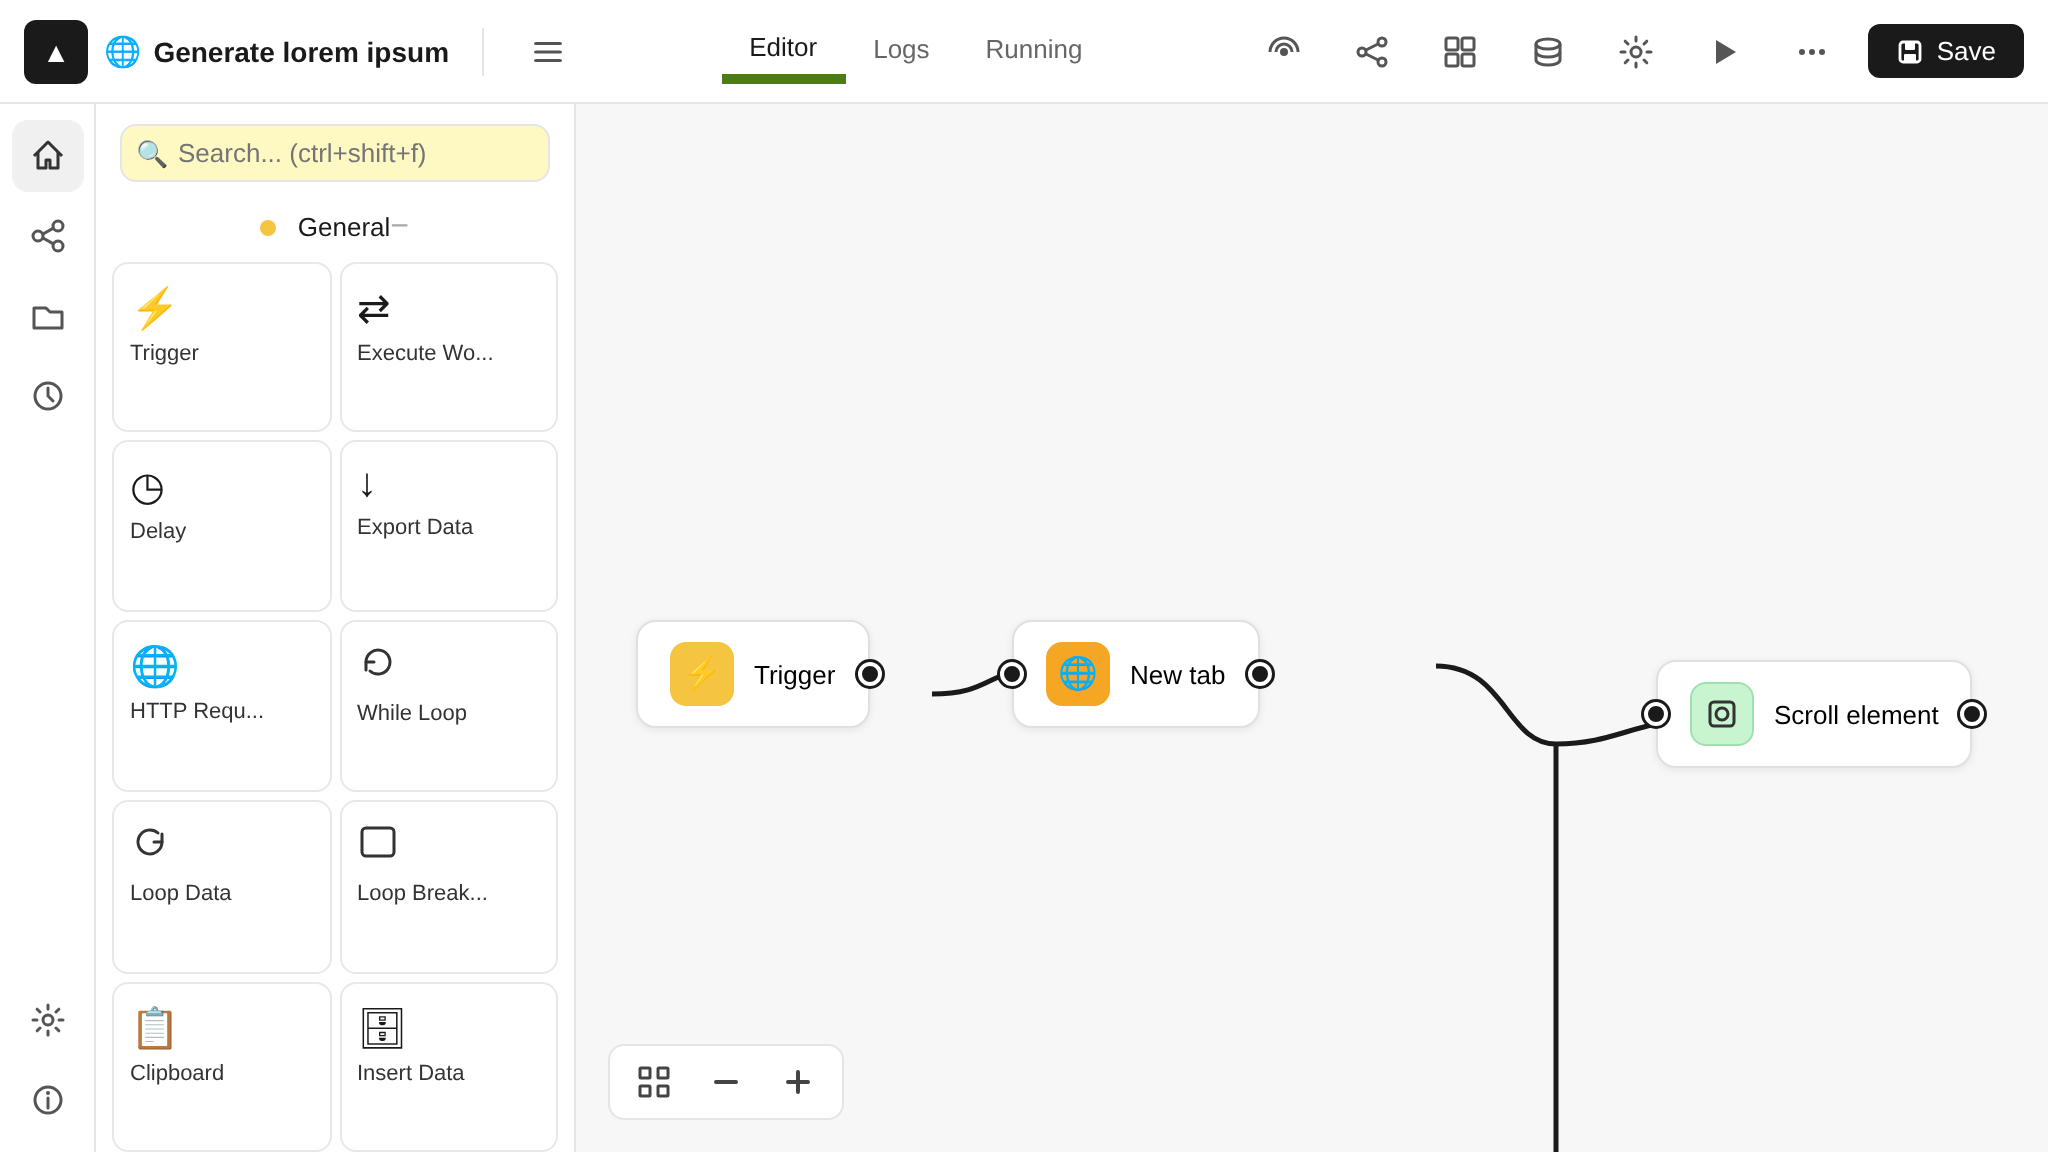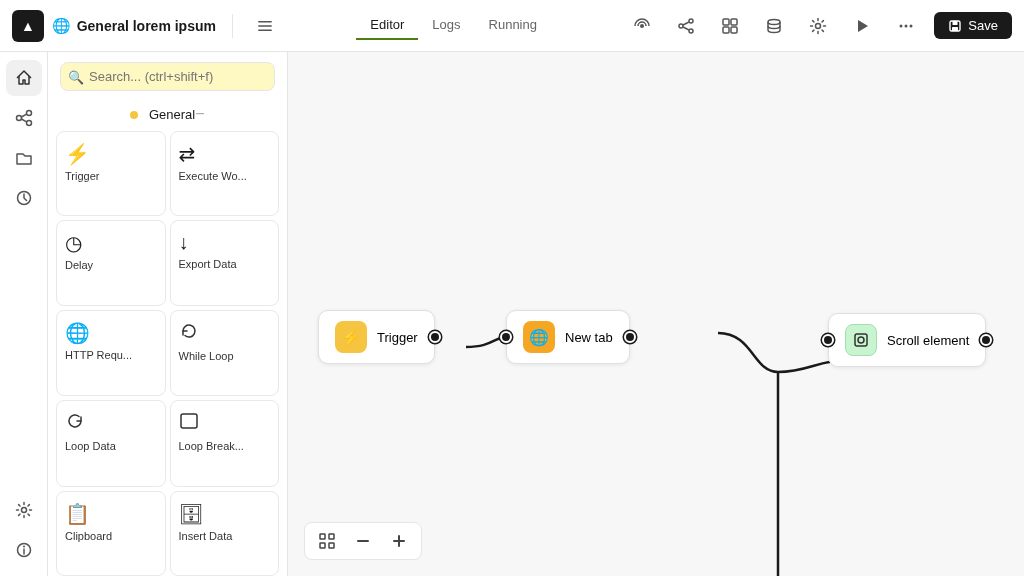--- a/index.html
+++ b/index.html
@@ -4,21 +4,21 @@
   <style>
     * { box-sizing: border-box; margin: 0; padding: 0; }
     body { font-family: -apple-system, BlinkMacSystemFont, 'Segoe UI', sans-serif; background: #f5f5f5; width: 1024px; height: 576px; overflow: hidden; display: flex; flex-direction: column; }
 
     
     .topbar { height: 52px; background: #fff; border-bottom: 1px solid #e5e5e5; display: flex; align-items: center; padding: 0 12px; gap: 8px; flex-shrink: 0; }
     .topbar-logo { width: 32px; height: 32px; background: #1a1a1a; border-radius: 6px; display: flex; align-items: center; justify-content: center; color: #fff; font-size: 14px; font-weight: bold; flex-shrink: 0; }
     .topbar-title { font-size: 14px; font-weight: 600; color: #1a1a1a; display: flex; align-items: center; gap: 6px; }
     .topbar-tabs { display: flex; align-items: center; gap: 0; margin-left: auto; margin-right: auto; }
     .tab-item { padding: 6px 14px; font-size: 13px; color: #666; cursor: pointer; border-bottom: 2px solid transparent; position: relative; }
-    .tab-item.active { color: #1a1a1a; border-bottom: 2px solid #4d7c0f; font-weight: 500; }
+    .tab-item.active { color: #1a1a1a; border-bottom: 5px solid #4d7c0f; font-weight: 500; }
     .topbar-actions { display: flex; align-items: center; gap: 12px; }
     .topbar-icon-btn { width: 32px; height: 32px; display: flex; align-items: center; justify-content: center; border-radius: 6px; cursor: pointer; color: #555; font-size: 16px; background: transparent; border: none; }
     .save-btn { background: #1a1a1a; color: #fff; border: none; border-radius: 6px; padding: 6px 14px; font-size: 13px; font-weight: 500; cursor: pointer; display: flex; align-items: center; gap: 6px; }
 
     
     .main { display: flex; flex: 1; overflow: hidden; }
 
     
     .nav-sidebar { width: 48px; background: #fff; border-right: 1px solid #e5e5e5; display: flex; flex-direction: column; align-items: center; padding: 8px 0; gap: 4px; flex-shrink: 0; }
     .nav-icon { width: 36px; height: 36px; display: flex; align-items: center; justify-content: center; border-radius: 8px; cursor: pointer; color: #555; font-size: 18px; }
@@ -62,21 +62,21 @@
   </style>
 </head>
 <body>
 
 <div class="topbar">
   <div class="topbar-logo">
     <span>▲</span>
   </div>
   <div class="topbar-title">
     <span style="color:#888; font-size:15px;">🌐</span>
-    <span>General lorem ipsum</span>
+    <span>Generate lorem ipsum</span>
   </div>
 
   <div style="width:1px; height:24px; background:#e5e5e5; margin:0 8px;"></div>
 
   <div class="topbar-icon-btn">
     <svg width="16" height="16" viewBox="0 0 16 16" fill="none">
         <rect x="1" y="3" width="14" height="1.5" rx="1" fill="#555"></rect>
         <rect x="1" y="7.25" width="14" height="1.5" rx="1" fill="#555"></rect>
         <rect x="1" y="11.5" width="14" height="1.5" rx="1" fill="#555"></rect>
       </svg>
@@ -296,21 +296,21 @@
       <div class="node-port node-port-right"></div>
     </div>
 
     <div class="node" style="left: 218px; top: 258px;">
       <div class="node-port node-port-left"></div>
       <div class="node-icon node-icon-orange">🌐</div>
       <span>New tab</span>
       <div class="node-port node-port-right"></div>
     </div>
 
-    <div class="node" style="left: 540px; top: 261px;">
+    <div class="node" style="left: 540px; top: 278px;">
       <div class="node-port node-port-left"></div>
       <div class="node-icon node-icon-green">
         <svg width="16" height="16" viewBox="0 0 16 16" fill="none">
             <rect x="2" y="2" width="12" height="12" rx="2" stroke="#333" stroke-width="1.5"></rect>
             <circle cx="8" cy="8" r="3" stroke="#333" stroke-width="1.5"></circle>
           </svg>
       </div>
       <span>Scroll element</span>
       <div class="node-port node-port-right"></div>
     </div>

